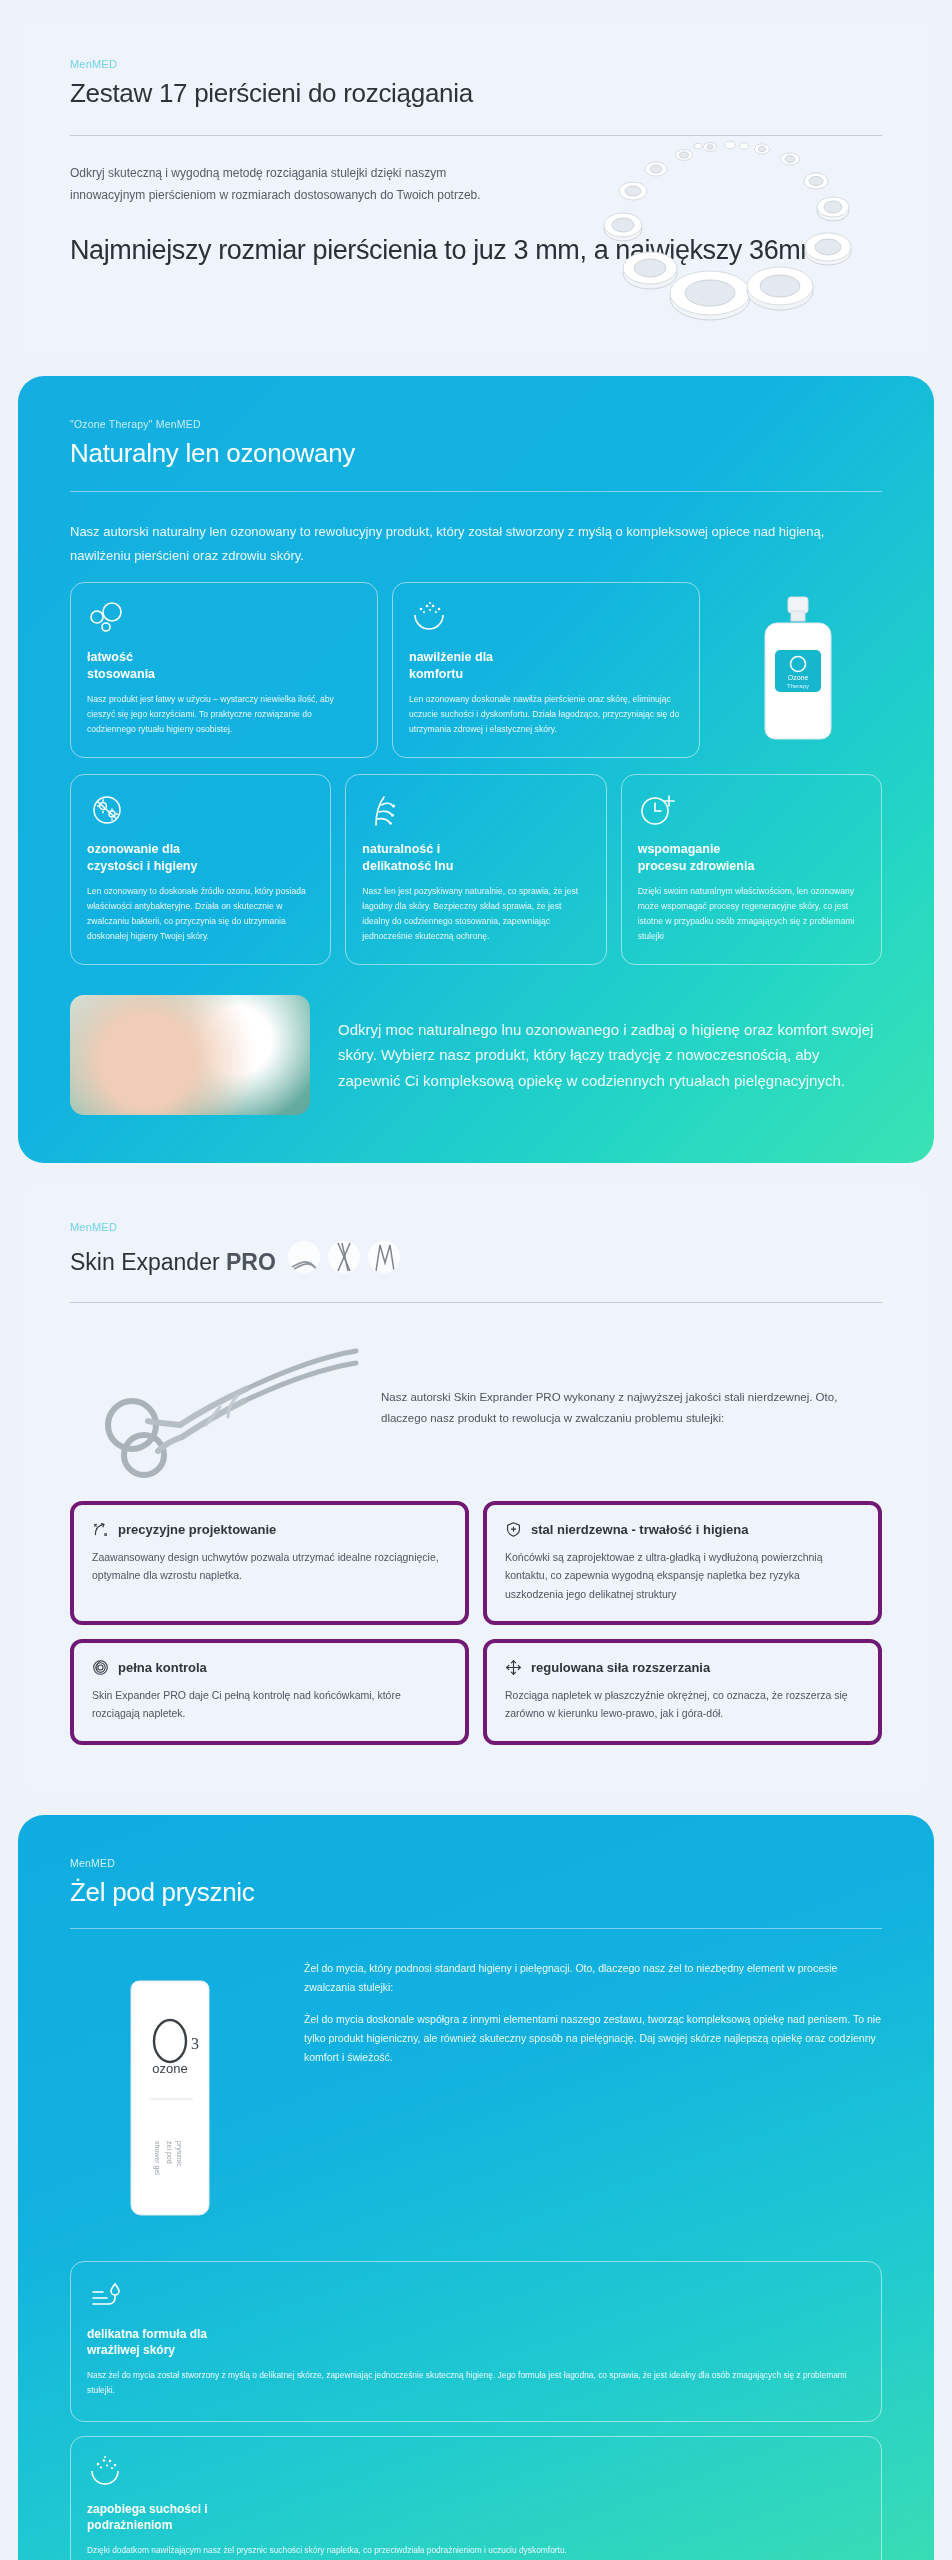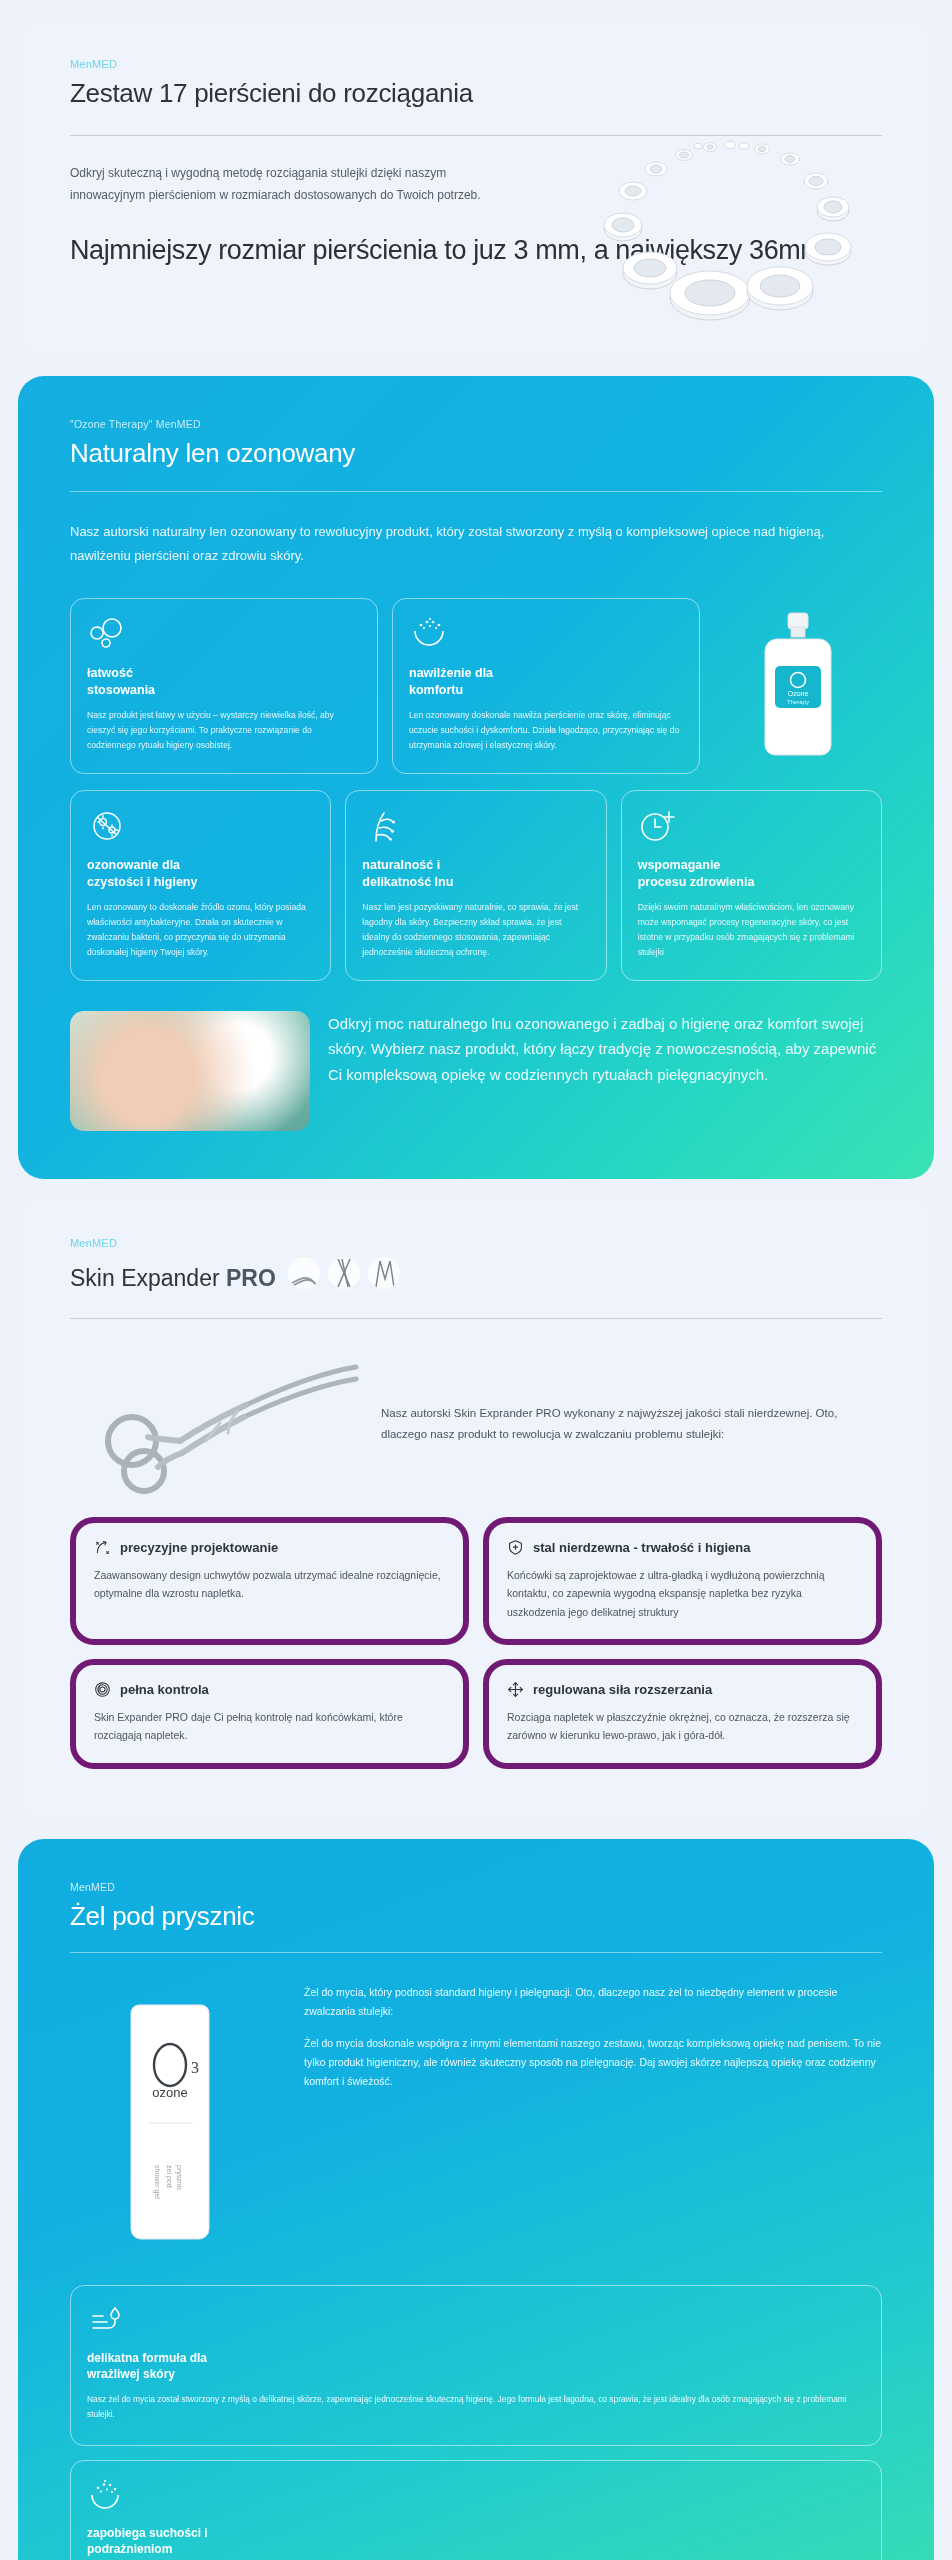--- a/index.html
+++ b/index.html
@@ -26,36 +26,36 @@
   
   .sec-ozone {
     background: linear-gradient(135deg, #14aee0 0%, #12b3e0 45%, #24d6c4 80%, #3ae3b4 100%);
     padding: 42px 52px 48px 52px; color: #fff;
   }
   .sec-ozone .eyebrow { color: #c5eef9; font-size: 10.5px; }
   .sec-ozone .h-title { color: #fff; font-weight: 400; }
   .sec-ozone .rule { background: rgba(255,255,255,.45); margin: 22px 0 28px; }
   .ozone-lead { font-size: 13px; line-height: 1.85; color: #eaf9fe; max-width: 790px; }
 
-  .card-grid { display: flex; gap: 14px; margin-top: 30px; align-items: stretch; }
+  .card-grid { display: flex; gap: 14px; margin-top: 14px; align-items: stretch; }
   .card-grid.three { margin-top: 16px; }
   .ocard {
     border: 1px solid rgba(255,255,255,.5);
     border-radius: 14px;
     padding: 18px 16px 20px 16px;
     flex: 1 1 0;
     min-width: 0;
   }
   .ocard .ico { height: 34px; margin-bottom: 14px; display: block; }
   .ocard h4 { font-size: 12.5px; font-weight: bold; color: #fff; line-height: 1.35; margin-bottom: 9px; }
   .ocard p { font-size: 8.6px; line-height: 1.75; color: #e6f8fd; }
   .ozone-photo { width: 168px; flex: 0 0 168px; display: flex; align-items: center; justify-content: center; }
   .bottle { width: 86px; height: 150px; position: relative; }
 
-  .closing { display: flex; gap: 18px; margin-top: 30px; align-items: flex-start; }
+  .closing { display: flex; gap: 28px; margin-top: 30px; align-items: center; }
   .closing-img {
     width: 240px; height: 120px; flex: 0 0 240px; border-radius: 14px;
     background:
       radial-gradient(circle at 32% 55%, #f0cdb6 0 26%, rgba(240,205,182,0) 62%),
       radial-gradient(circle at 70% 38%, #ffffff 0 18%, rgba(255,255,255,0) 46%),
       linear-gradient(150deg, #cfe6dd 0%, #8fc9bb 40%, #5fa79c 100%);
   }
   .closing p { font-size: 15px; line-height: 1.7; color: #eefbff; }
 
   
@@ -64,21 +64,21 @@
   .exp-title { font-size: 23px; color: #2d3338; font-weight: 400; }
   .exp-title b { font-weight: bold; color: #4c5561; }
   .thumbs { display: flex; gap: 8px; padding-bottom: 3px; }
   .thumb { width: 32px; height: 32px; border-radius: 50%; background: #fafcff; overflow: hidden; position: relative; }
 
   .exp-body { display: flex; gap: 11px; margin-top: 8px; align-items: center; }
   .exp-tool { flex: 0 0 300px; height: 150px; position: relative; }
   .exp-copy { font-size: 11.5px; line-height: 1.85; color: #4e555f; padding-top: 8px; }
 
   .fgrid { display: grid; grid-template-columns: 1fr 1fr; gap: 14px; margin-top: 22px; }
-  .fcard { border: 6px solid #701a75; border-radius: 24px; padding: 16px 18px 18px 18px; background: transparent; }
+  .fcard { border: 4px solid #701a75; border-radius: 12px; padding: 16px 18px 18px 18px; background: transparent; }
   .fcard .fhead { display: flex; align-items: center; gap: 9px; margin-bottom: 10px; }
   .fcard .fhead span.t { font-size: 13px; font-weight: bold; color: #2f353c; }
   .fcard p { font-size: 10.5px; line-height: 1.75; color: #4e555f; }
 
   
   .sec-gel {
     background: linear-gradient(160deg, #10ace0 0%, #12b1e0 35%, #1fc9d0 65%, #3ee2ae 100%);
     padding: 42px 52px 56px 52px; color: #fff; margin-bottom: 0;
   }
   .sec-gel .eyebrow { color: #cdf1fb; font-size: 10.5px; }

